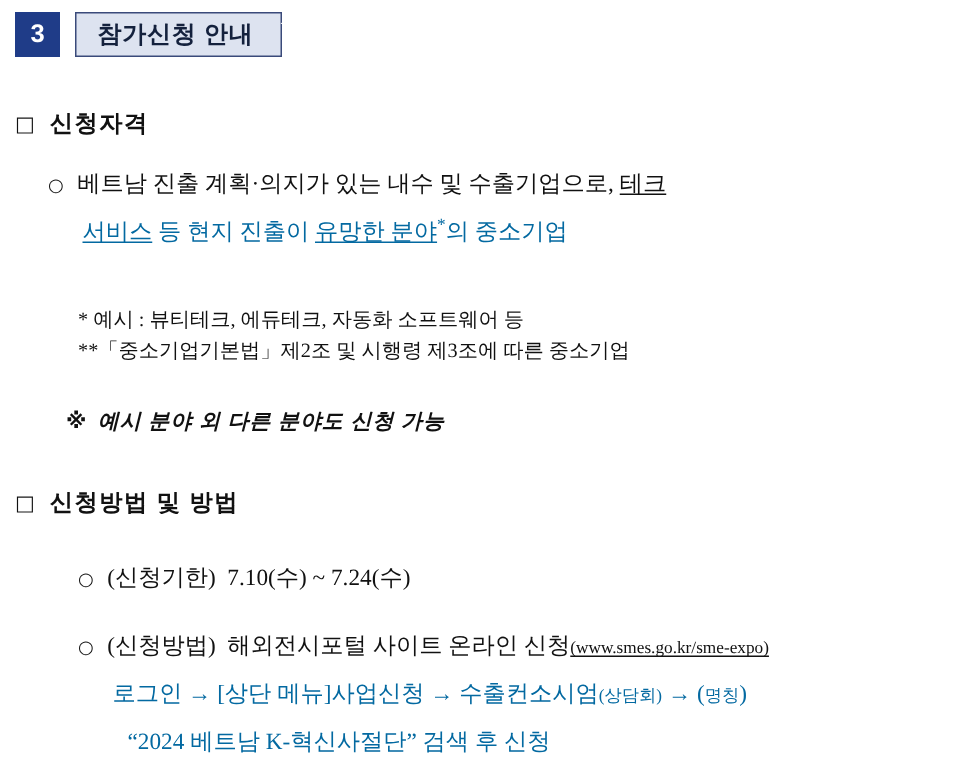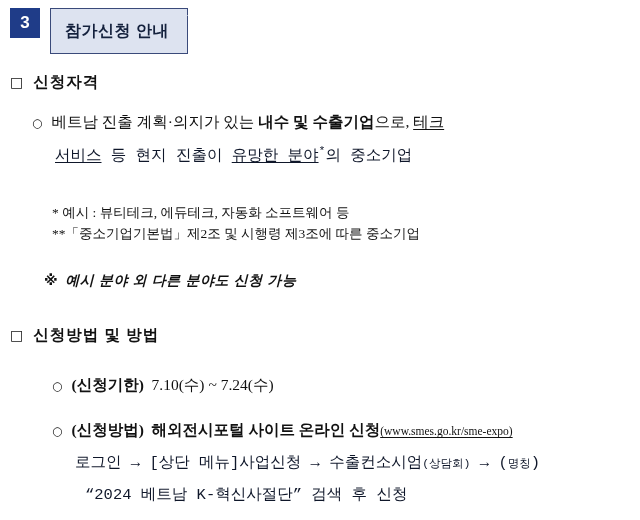--- a/index.html
+++ b/index.html
@@ -43,21 +43,21 @@
     justify-content: center;
     flex: none;
   }
   .header-title-wrap {
     position: relative;
     margin-left: 10px;
   }
   .header-title {
     background: #dde3f0;
     border: 1px solid #3a4a7a;
-    height: 46px;
+    height: 30px;
     box-sizing: border-box;
     padding: 0 18px 0 14px;
     display: flex;
     align-items: center;
     font-family: "Liberation Sans", sans-serif;
     font-weight: bold;
     font-size: 16px;
     color: #14213d;
     letter-spacing: 0.5px;
   }
@@ -103,33 +103,33 @@
     color: #111111;
     flex: none;
   }
   .bullet .txt {
     font-family: "Liberation Serif", serif;
     font-size: 15.5px;
     color: #111111;
   }
 
   .b-bold {
-    font-weight: bold;
+    font-weight: normal;
   }
   .small-note {
     position: absolute;
     font-family: "Liberation Serif", serif;
     font-size: 13.5px;
     color: #111111;
   }
   .cont {
     position: absolute;
-    font-family: Liberation Mono, monospace;
+    font-family: Liberation Serif, serif;
     font-size: 15.5px;
-    color: #0f172a;
+    color: #0369a1;
   }
   .tiny {
     font-size: 11.5px;
   }
   .emph {
     position: absolute;
     font-family: "Liberation Sans", sans-serif;
     font-weight: bold;
     font-size: 14px;
     color: #111111;

